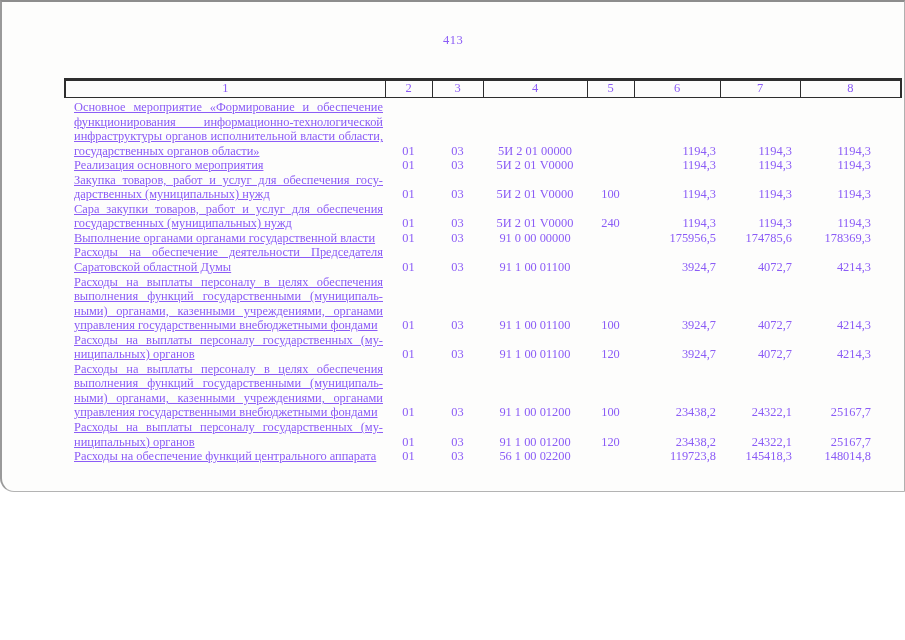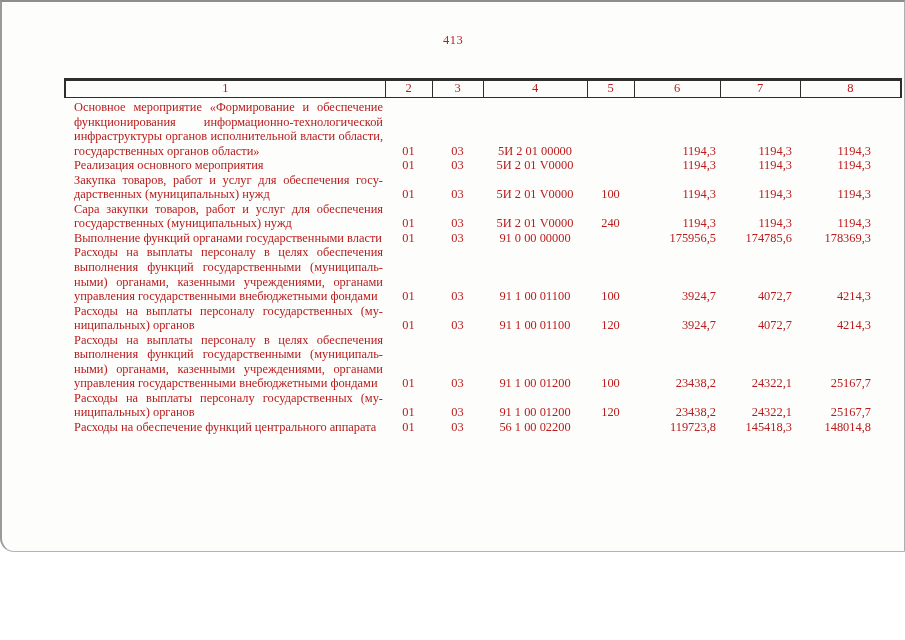--- a/index.html
+++ b/index.html
@@ -3,31 +3,31 @@
 <meta charset="utf-8">
 <style>
   html, body {
     margin: 0;
     padding: 0;
     background: #ffffff;
   }
   .page {
     position: relative;
     width: 905px;
-    height: 552px;
+    height: 492px;
     box-sizing: border-box;
     background: #fdfdfc;
     border-top: 2px solid #8d8d8d;
     border-left: 2px solid #9a9a9a;
     border-right: 1px solid #b0b0b0;
     border-bottom: 1px solid #b3b3b3;
     border-bottom-left-radius: 14px;
     overflow: hidden;
     font-family: "Liberation Serif", "DejaVu Serif", serif;
-    color: #b91c1c;
+    color: #8b5cf6;
   }
   .page-number {
     position: absolute;
     top: 31px;
     left: 0;
     width: 100%;
     text-align: center;
     font-size: 12.5px;
     letter-spacing: 0.5px;
   }
@@ -54,20 +54,21 @@
   table.budget thead th:first-child { border-left-width: 2px; }
   table.budget thead th:last-child  { border-right-width: 2px; }
   table.budget tbody td {
     padding: 0;
     vertical-align: bottom;
   }
   table.budget tbody td.c1 {
     text-align: justify;
     padding-left: 9px;
     padding-right: 2px;
+    text-decoration: underline;
   }
   table.budget tbody tr:first-child td { padding-top: 2px; }
   table.budget tbody td.c2,
   table.budget tbody td.c3,
   table.budget tbody td.c4,
   table.budget tbody td.c5 { text-align: center; }
   table.budget tbody td.c6 { text-align: right; padding-right: 4px; }
   table.budget tbody td.c7 { text-align: right; padding-right: 8px; }
   table.budget tbody td.c8 { text-align: right; padding-right: 30px; }
 </style>
@@ -135,28 +136,38 @@
           <td class="c1">Сара закупки товаров, работ и услуг для обеспечения государственных (муниципальных) нужд</td>
           <td class="c2">01</td>
           <td class="c3">03</td>
           <td class="c4">5И 2 01 V0000</td>
           <td class="c5">240</td>
           <td class="c6">1194,3</td>
           <td class="c7">1194,3</td>
           <td class="c8">1194,3</td>
         </tr>
         <tr>
-          <td class="c1">Выполнение функций органами государственными вла­сти</td>
+          <td class="c1">Выполнение органами органами государственной вла­сти</td>
           <td class="c2">01</td>
           <td class="c3">03</td>
           <td class="c4">91 0 00 00000</td>
           <td class="c5"></td>
           <td class="c6">175956,5</td>
           <td class="c7">174785,6</td>
           <td class="c8">178369,3</td>
+        </tr>
+        <tr>
+          <td class="c1">Расходы на обеспечение деятельности Председателя Саратовской областной Думы</td>
+          <td class="c2">01</td>
+          <td class="c3">03</td>
+          <td class="c4">91 1 00 01100</td>
+          <td class="c5"></td>
+          <td class="c6">3924,7</td>
+          <td class="c7">4072,7</td>
+          <td class="c8">4214,3</td>
         </tr>
         <tr>
           <td class="c1">Расходы на выплаты персоналу в целях обеспечения выполнения функций государственными (муниципаль­ными) органами, казенными учреждениями, органами управления государственными внебюджетными фон­дами</td>
           <td class="c2">01</td>
           <td class="c3">03</td>
           <td class="c4">91 1 00 01100</td>
           <td class="c5">100</td>
           <td class="c6">3924,7</td>
           <td class="c7">4072,7</td>
           <td class="c8">4214,3</td>

